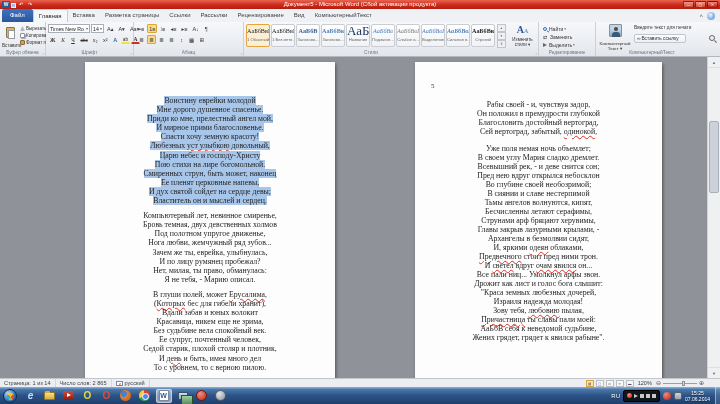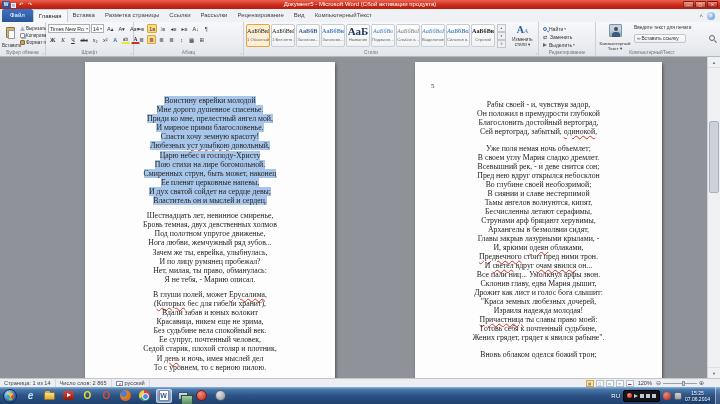--- a/index.html
+++ b/index.html
@@ -316,21 +316,21 @@
           </div>
           <div class="chip">
             <div class="prev" style="color: rgb(54, 95, 145); font-weight: bold;">АаБбВ</div>
             <div class="cname">Заголово...</div>
           </div>
           <div class="chip">
             <div class="prev" style="color: rgb(79, 129, 189); font-weight: bold;">АаБбВв</div>
             <div class="cname">Заголово...</div>
           </div>
           <div class="chip">
-            <div class="prev" style="color: rgb(23, 54, 93); font-size: 11px; font-weight: bold;">АаБ</div>
+            <div class="prev" style="color: rgb(23, 54, 93); font-size: 13px;">АаБ</div>
             <div class="cname">Название</div>
           </div>
           <div class="chip">
             <div class="prev" style="color: rgb(79, 129, 189); font-style: italic;">АаБбВв</div>
             <div class="cname">Подзагол...</div>
           </div>
           <div class="chip">
             <div class="prev" style="color: rgb(128, 128, 128); font-style: italic;">АаБбВвГд</div>
             <div class="cname">Слабое в...</div>
           </div>
@@ -411,38 +411,38 @@
             <div class="pline sel"><span class="t"><span>Спасти хочу земную красоту!</span></span></div>
             <div class="pline sel"><span class="t"><span>Любезных </span><span class="miss">уст улыбкою</span><span> довольный,</span></span></div>
             <div class="pline sel"><span class="t"><span>Царю небес и господу-Христу</span></span></div>
             <div class="pline sel"><span class="t"><span>Пою стихи на лире богомольной.</span></span></div>
             <div class="pline sel"><span class="t"><span>Смиренных струн, быть может, наконец</span></span></div>
             <div class="pline sel"><span class="t"><span>Ее пленят церковные напевы,</span></span></div>
             <div class="pline sel"><span class="t"><span>И дух святой сойдет на сердце девы;</span></span></div>
             <div class="pline sel"><span class="t"><span>Властитель он и мыслей и сердец.</span></span></div>
           </div>
           <div class="stanza">
-            <div class="pline"><span class="t"><span>Шестнадцать лет, невинное смиренье,</span></span></div>
+            <div class="pline"><span class="t"><span>Компьютерный лет, невинное смиренье,</span></span></div>
             <div class="pline"><span class="t"><span>Бровь темная, двух девственных холмов</span></span></div>
             <div class="pline"><span class="t"><span>Под полотном упругое движенье,</span></span></div>
             <div class="pline"><span class="t"><span>Нога любви, жемчужный ряд зубов...</span></span></div>
             <div class="pline"><span class="t"><span>Зачем же ты, еврейка, улыбнулась,</span></span></div>
             <div class="pline"><span class="t"><span>И по лицу румянец пробежал?</span></span></div>
             <div class="pline"><span class="t"><span>Нет, милая, ты право, обманулась:</span></span></div>
             <div class="pline"><span class="t"><span>Я не тебя, - Марию описал.</span></span></div>
           </div>
           <div class="stanza">
             <div class="pline"><span class="t"><span>В глуши полей, может </span><span class="miss">Ерусалима</span><span>,</span></span></div>
             <div class="pline"><span class="t"><span>(</span><span class="miss">Которых</span><span> бес для гибели хранит),</span></span></div>
             <div class="pline"><span class="t"><span>Вдали забав и юных волокит</span></span></div>
             <div class="pline"><span class="t"><span>Красавица, никем еще не зрима,</span></span></div>
             <div class="pline"><span class="t"><span>Без судьбине вела спокойный век.</span></span></div>
             <div class="pline"><span class="t"><span>Ее супруг, почтенный человек,</span></span></div>
             <div class="pline"><span class="t"><span>Седой старик, плохой столяр и плотник,</span></span></div>
-            <div class="pline"><span class="t"><span>И </span><span class="miss">день</span><span> и ночь, имея мыслей дел</span></span></div>
+            <div class="pline"><span class="t"><span>И </span><span class="miss">день</span><span> и быть, имея много дел</span></span></div>
             <div class="pline"><span class="t"><span>То с уровнем, то с верною пилою.</span></span></div>
           </div>
         </div>
     </div>
     <div class="page pright">
       <div class="poem pright-pad">
         <div class="pagenum">5</div>
         <div id="poemRight">
             <div class="stanza">
               <div class="pline"><span class="t"><span>Рабы своей - и, чувствуя задор,</span></span></div>
@@ -453,36 +453,33 @@
             <div class="stanza">
               <div class="pline"><span class="t"><span>Уже поля немая ночь объемлет;</span></span></div>
               <div class="pline"><span class="t"><span>В своем углу Мария сладко дремлет.</span></span></div>
               <div class="pline"><span class="t"><span>Всевышний рек, - и деве снится сон;</span></span></div>
               <div class="pline"><span class="t"><span>Пред нею вдруг открылся небосклон</span></span></div>
               <div class="pline"><span class="t"><span>Во глубине своей необозримой;</span></span></div>
               <div class="pline"><span class="t"><span>В сиянии и славе нестерпимой</span></span></div>
               <div class="pline"><span class="t"><span>Тьмы ангелов волнуются, кипят,</span></span></div>
               <div class="pline"><span class="t"><span>Бесчисленны летают серафимы,</span></span></div>
               <div class="pline"><span class="t"><span>Струнами арф бряцают херувимы,</span></span></div>
+              <div class="pline"><span class="t"><span>Главы закрыв лазурными крылами, -</span></span></div>
               <div class="pline"><span class="t"><span>Архангелы в безмолвии сидят,</span></span></div>
-              <div class="pline"><span class="t"><span>Главы закрыв лазурными крылами, -</span></span></div>
               <div class="pline"><span class="t"><span>И, яркими </span><span class="miss">одеян</span><span> облаками,</span></span></div>
               <div class="pline"><span class="t"><span></span><span class="miss">Предвечного</span><span> стоит пред ними трон.</span></span></div>
               <div class="pline"><span class="t"><span>И </span><span class="miss">светел</span><span> вдруг </span><span class="miss">очам явился</span><span> он...</span></span></div>
               <div class="pline"><span class="t"><span>Все пали ниц... Умолкнул арфы звон.</span></span></div>
-              <div class="pline"><span class="t"><span>Склонив главу, едва Мария дышит,</span></span></div>
               <div class="pline"><span class="t"><span>Дрожит как лист и голос бога слышит:</span></span></div>
               <div class="pline"><span class="t"><span>"Краса земных любезных дочерей,</span></span></div>
               <div class="pline"><span class="t"><span>Израиля надежда молодая!</span></span></div>
-              <div class="pline"><span class="t"><span></span><span class="miss">Причастница</span><span> ты славы право моей:</span></span></div>
-              <div class="pline"><span class="t"><span>Готовь себя к почтенный судьбине,</span></span></div>
+              <div class="pline"><span class="t"><span>Зову тебя, </span><span class="miss">любовию</span><span> пылая,</span></span></div>
+              <div class="pline"><span class="t"><span></span><span class="miss">Причастница</span><span> ты славы пали моей:</span></span></div>
+              <div class="pline"><span class="t"><span>АаБбВ себя к неведомой судьбине,</span></span></div>
               <div class="pline"><span class="t"><span>Жених грядет, грядет к явился рабыне".</span></span></div>
-            </div>
-            <div class="stanza">
-              <div class="pline"><span class="t"><span>Вновь облаком оделся божий трон;</span></span></div>
             </div>
           </div>
       </div>
     </div>
     <div class="vscroll">
       <div class="vs-btn">▲</div>
       <div class="vs-thumb"></div>
       <div class="vs-btn bottom">▼</div>
     </div>
   </div>

